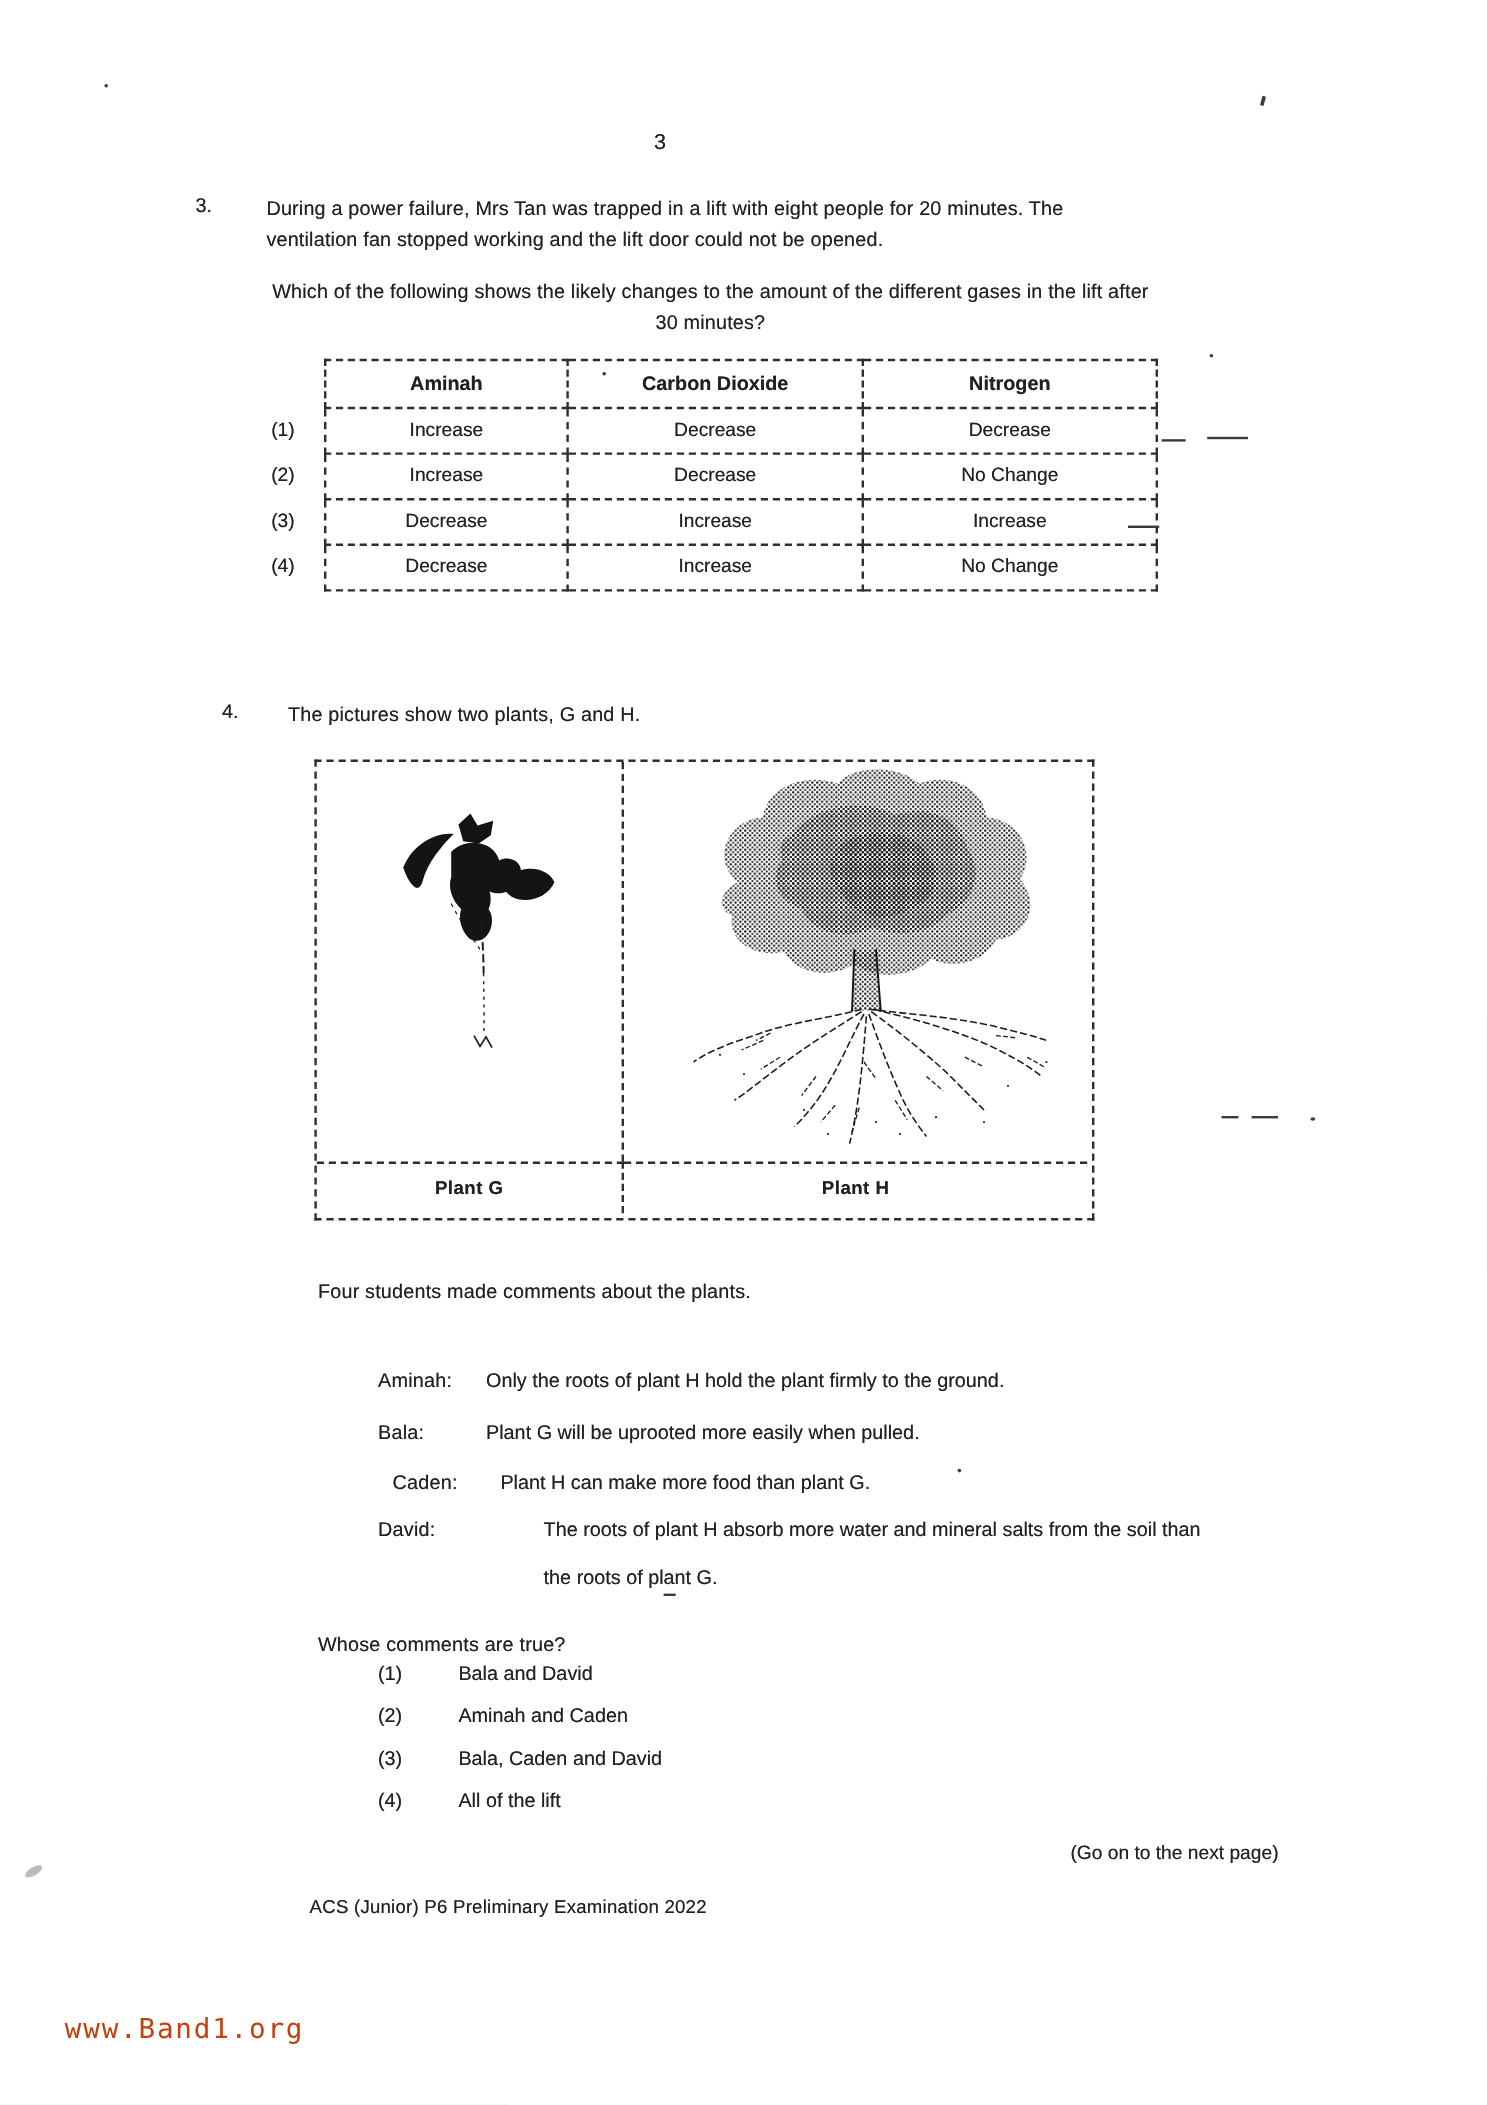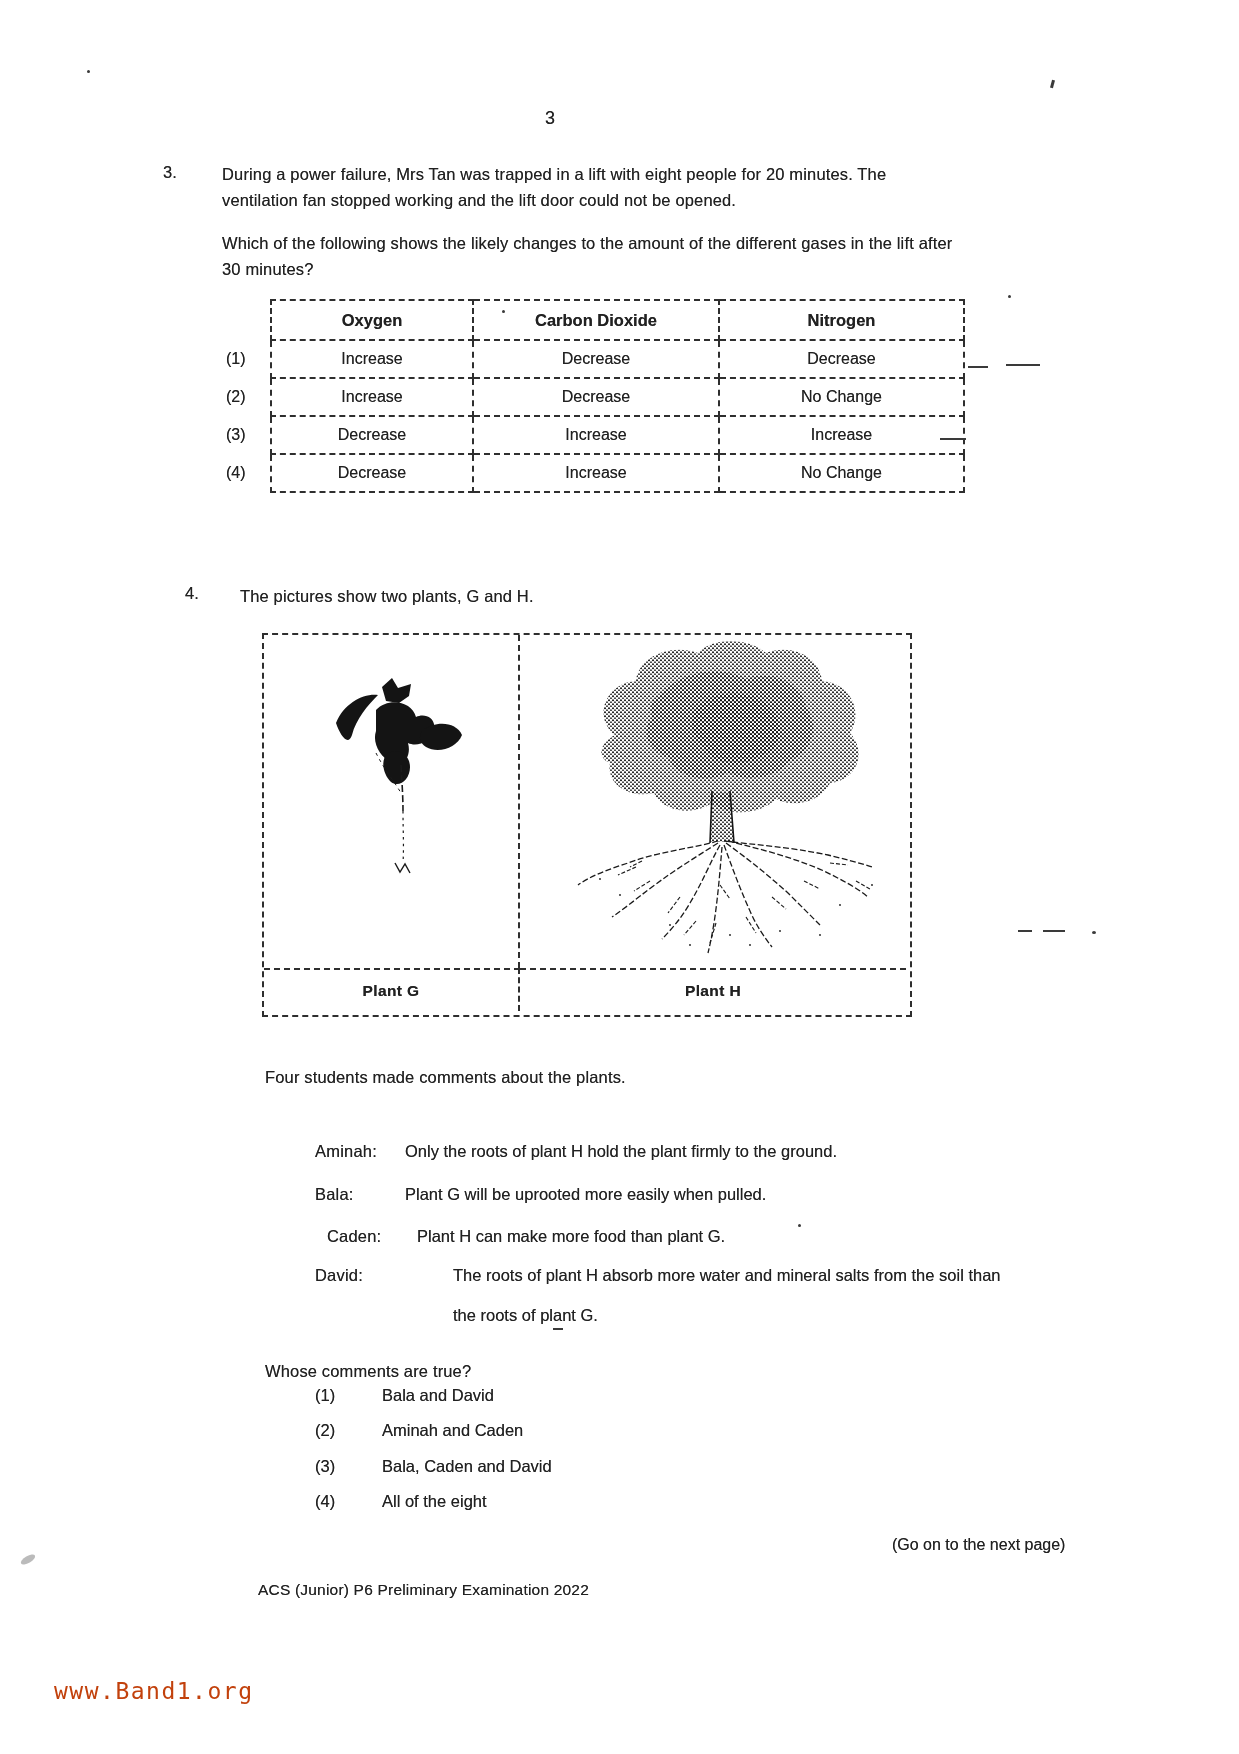--- a/index.html
+++ b/index.html
@@ -57,27 +57,27 @@
 </style>
 </head>
 <body>
 
 <div class="page">
 
   <div class="abs page-num">3</div>
 
   <div class="abs q-num" style="left:163px; top:163px;">3.</div>
   <div class="abs para" style="left:222px; top:161px; width:732px;">During a power failure, Mrs Tan was trapped in a lift with eight people for 20 minutes. The ventilation fan stopped working and the lift door could not be opened.</div>
-  <div class="abs para" style="left:222px; top:230px; width:740px;">Which of the following shows the likely changes to the amount of the different gases in the lift after 30 minutes?</div>
+  <div class="abs para" style="left:222px; top:230px; width:740px;text-align:center;">Which of the following shows the likely changes to the amount of the different gases in the lift after 30 minutes?</div>
 
   <table class="abs gas-table" style="left:226px; top:299px;">
     <thead>
       <tr>
         <th class="lbl"></th>
-        <th class="c w1">Oxygen</th>
+        <th class="c w1">Aminah</th>
         <th class="c w2">Carbon Dioxide</th>
         <th class="c w3">Nitrogen</th>
       </tr>
     </thead>
     <tbody>
       <tr>
         <td class="lbl">(1)</td>
         <td class="c">Increase</td>
         <td class="c">Decrease</td>
         <td class="c">Decrease</td>
@@ -210,21 +210,21 @@
   <div class="abs option" style="top:1421px;">
     <span>(2)</span>
     <span>Aminah and Caden</span>
   </div>
   <div class="abs option" style="top:1457px;">
     <span>(3)</span>
     <span>Bala, Caden and David</span>
   </div>
   <div class="abs option" style="top:1492px;">
     <span>(4)</span>
-    <span>All of the eight</span>
+    <span>All of the lift</span>
   </div>
 
   <div class="abs footer-note" style="left:892px; top:1536px;">(Go on to the next page)</div>
   <div class="abs exam-footer" style="left:258px; top:1581px;">ACS (Junior) P6 Preliminary Examination 2022</div>
   <div class="abs watermark" style="left:54px; top:1678px;">www.Band1.org</div>
 
   <div class="art dot" style="left:87px; top:70px; width:3px; height:3px;"></div>
   <div class="art" style="left:1051px; top:80px; width:3px; height:8px; transform:rotate(15deg);"></div>
   <div class="art dot" style="left:1008px; top:295px; width:3px; height:3px;"></div>
   <div class="art dot" style="left:502px; top:310px; width:3px; height:3px;"></div>

